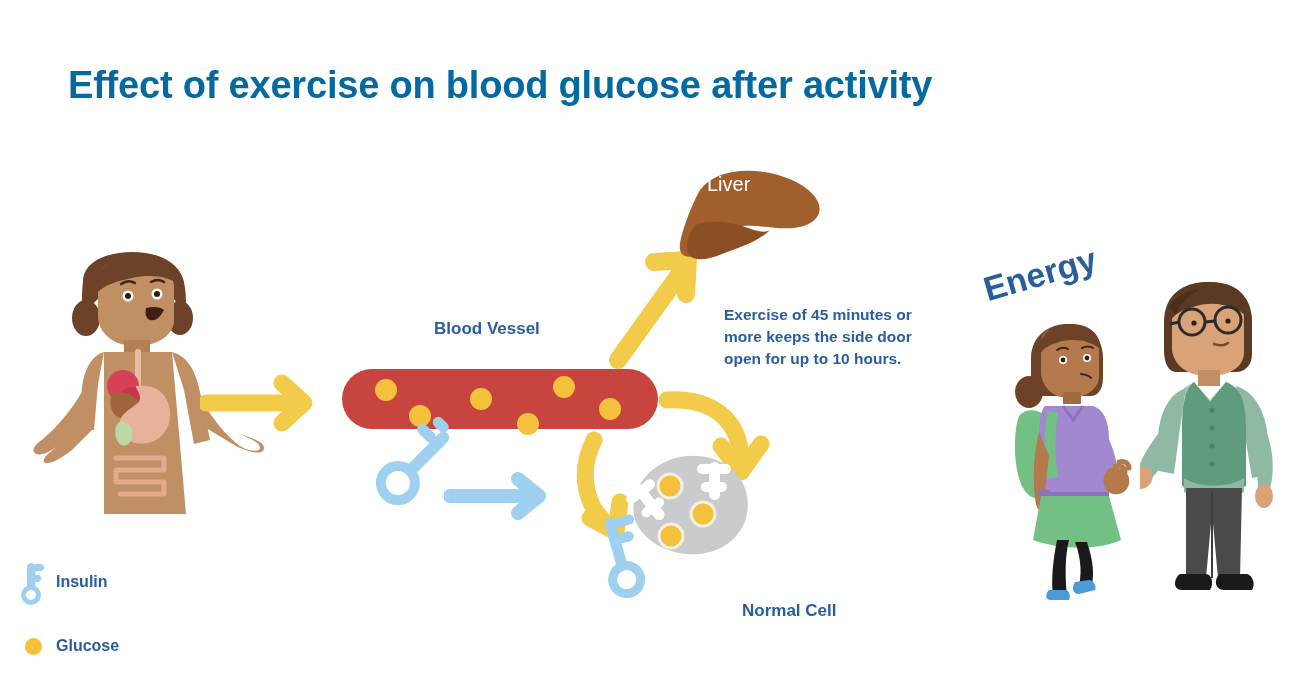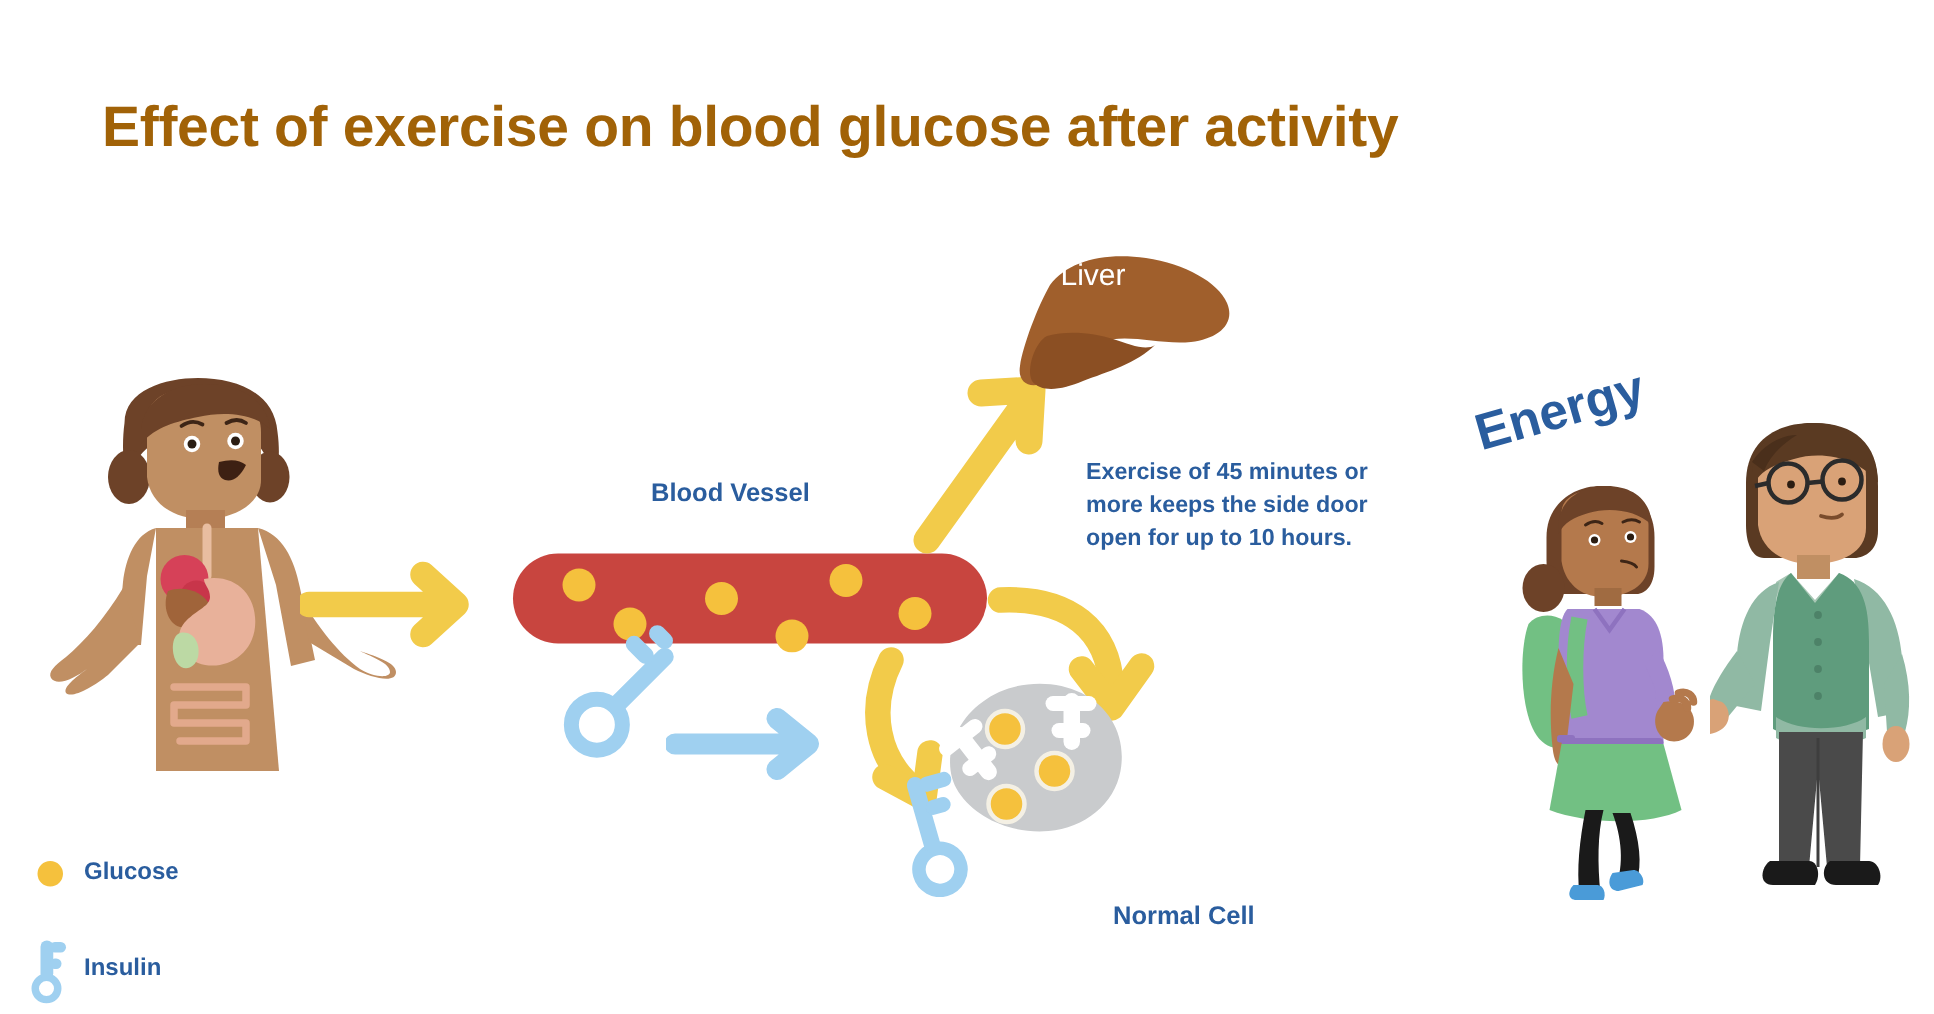--- a/index.html
+++ b/index.html
@@ -15,21 +15,21 @@
     overflow: hidden;
     font-family: "Liberation Sans", sans-serif;
   }
   .abs { position: absolute; }
 
   #page-title {
     left: 68px;
     top: 64px;
     font-size: 38px;
     font-weight: bold;
-    color: #a16207;
+    color: #0369a1;
     letter-spacing: -0.2px;
     white-space: nowrap;
   }
 
   .diag-label {
     color: #2a5d9e;
     font-weight: bold;
     font-size: 17px;
     white-space: nowrap;
   }
@@ -314,35 +314,35 @@
     <path d="M44 200 C58 210 90 210 104 200 L104 214 C88 222 58 222 44 214 Z" fill="#90b9a4"></path>
 
     <path d="M46 210 L102 210 L100 300 L78 300 L72 234 L66 300 L46 300 Z" fill="#4a4a4a"></path>
     <path d="M72 214 L72 300" stroke="#3e3e3e" stroke-width="2"></path>
 
     <path d="M40 296 C34 300 32 312 42 312 L70 312 C74 306 72 296 66 296 Z" fill="#1a1a1a"></path>
     <path d="M80 296 C74 300 74 312 84 312 L112 312 C116 306 112 296 106 296 Z" fill="#1a1a1a"></path>
   </svg>
 
   <div class="abs" id="legend">
-
-    <div class="legend-row">
-      <div class="legend-swatch">
-        <div class="glucose-dot-legend"></div>
-      </div>
-      <div class="legend-text">Glucose</div>
-    </div>
 
     <div class="legend-row">
       <div class="legend-swatch">
         <svg width="26" height="46" viewBox="0 0 26 46">
           <circle cx="11" cy="36" r="7.5" fill="none" stroke="#9fd0f0" stroke-width="5"></circle>
           <rect x="7" y="4" width="8.5" height="26" rx="4.2" fill="#9fd0f0"></rect>
           <rect x="13" y="5" width="11" height="7" rx="3.5" fill="#9fd0f0"></rect>
           <rect x="13" y="16" width="8" height="7" rx="3.5" fill="#9fd0f0"></rect>
         </svg>
       </div>
       <div class="legend-text">Insulin</div>
     </div>
 
+    <div class="legend-row">
+      <div class="legend-swatch">
+        <div class="glucose-dot-legend"></div>
+      </div>
+      <div class="legend-text">Glucose</div>
+    </div>
+
   </div>
 
 </div>
 
 </body></html>

